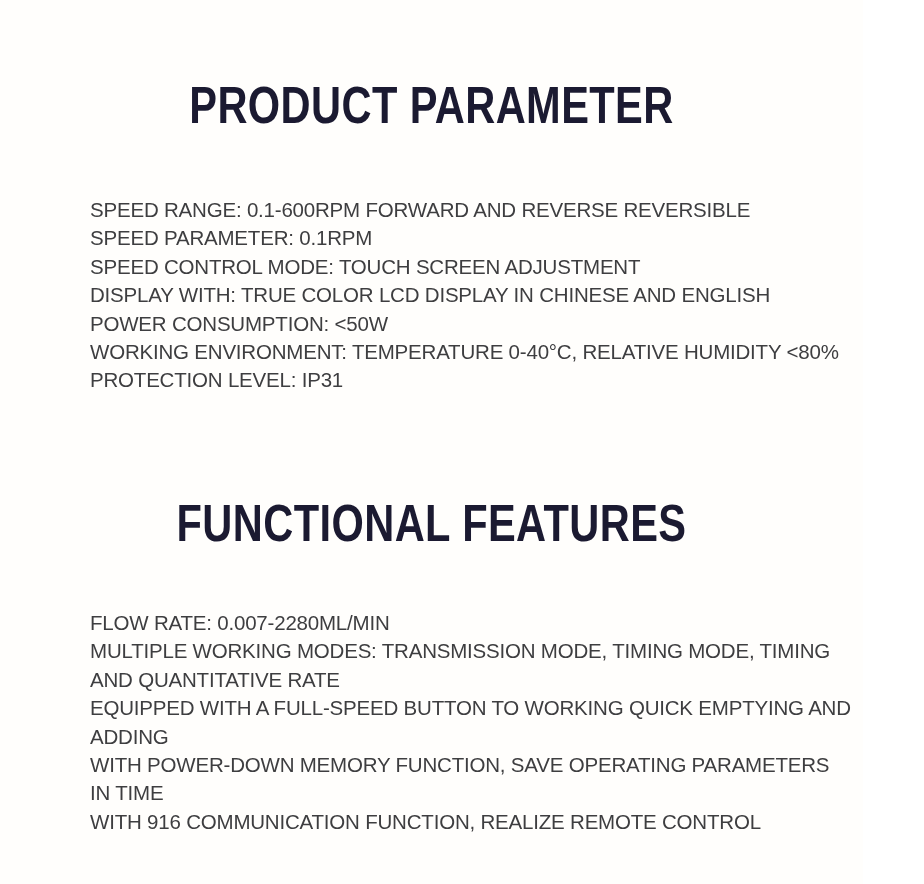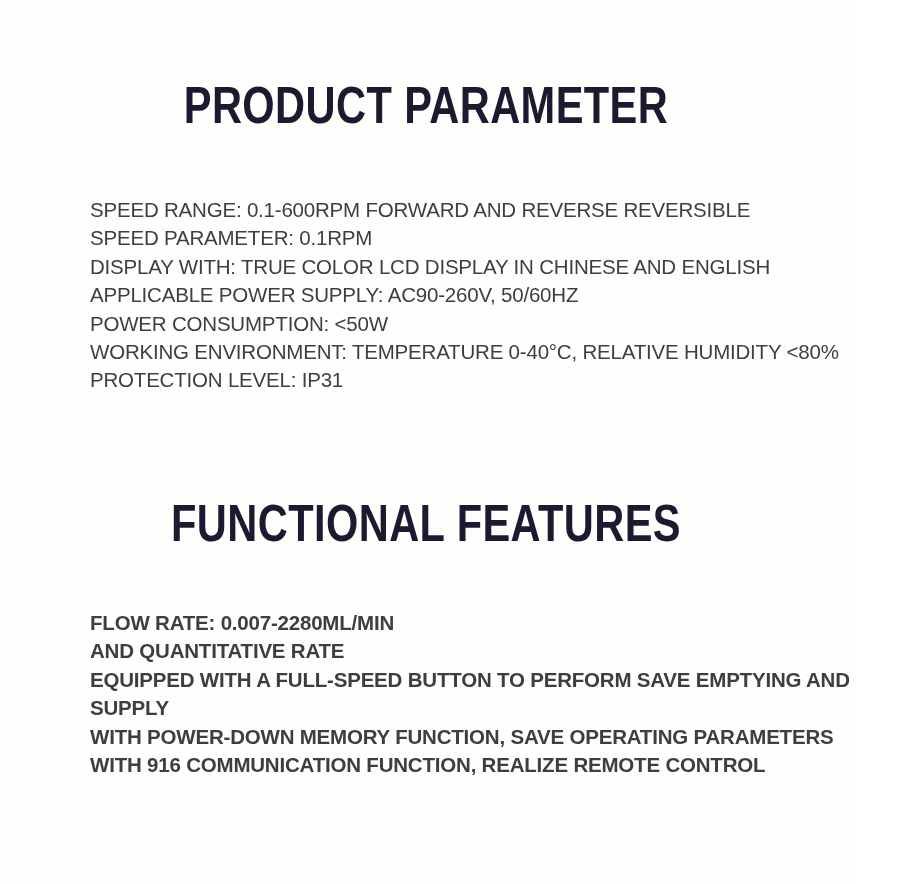--- a/index.html
+++ b/index.html
@@ -7,20 +7,21 @@
     padding: 0;
     background: #ffffff;
   }
   .page {
     position: relative;
     width: 852px;
     height: 884px;
     background: var(--page-bg, #fffefc);
     overflow: hidden;
     font-family: "Liberation Sans", sans-serif;
+    padding-left: 11px;
   }
   .section-title {
     position: absolute;
     left: 0;
     width: 100%;
     margin: 0;
     text-align: center;
     font-family: "Liberation Sans", sans-serif;
     font-weight: bold;
     font-size: 52px;
@@ -35,48 +36,50 @@
     position: absolute;
     left: 90px;
     right: 48px;
     margin: 0;
     font-size: 20.5px;
     line-height: 28.4px;
     letter-spacing: -0.2px;
     color: var(--body-color, #3e3e40);
   }
   .sec-1 .spec-list { top: 196px; }
-  .sec-2 .spec-list { top: 609px; font-weight: bold; }
+  .sec-2 .spec-list { top: 609px; }
   .spec-line {
     white-space: nowrap;
   }
 </style>
 </head>
 <body>
 
 <div class="page">
 
   <section class="sec-1">
     <h1 class="section-title">PRODUCT PARAMETER</h1>
     <div class="spec-list">
         <div class="spec-line">SPEED RANGE: 0.1-600RPM FORWARD AND REVERSE REVERSIBLE</div>
         <div class="spec-line">SPEED PARAMETER: 0.1RPM</div>
+        <div class="spec-line">SPEED CONTROL MODE: TOUCH SCREEN ADJUSTMENT</div>
         <div class="spec-line">DISPLAY WITH: TRUE COLOR LCD DISPLAY IN CHINESE AND ENGLISH</div>
-        <div class="spec-line">APPLICABLE POWER SUPPLY: AC90-260V, 50/60HZ</div>
         <div class="spec-line">POWER CONSUMPTION: &lt;50W</div>
         <div class="spec-line">WORKING ENVIRONMENT: TEMPERATURE 0-40°C, RELATIVE HUMIDITY &lt;80%</div>
         <div class="spec-line">PROTECTION LEVEL: IP31</div>
       </div>
   </section>
 
   <section class="sec-2">
     <h1 class="section-title">FUNCTIONAL FEATURES</h1>
     <div class="spec-list">
         <div class="spec-line">FLOW RATE: 0.007-2280ML/MIN</div>
+        <div class="spec-line">MULTIPLE WORKING MODES: TRANSMISSION MODE, TIMING MODE, TIMING</div>
         <div class="spec-line">AND QUANTITATIVE RATE</div>
-        <div class="spec-line">EQUIPPED WITH A FULL-SPEED BUTTON TO PERFORM SAVE EMPTYING AND</div>
-        <div class="spec-line">SUPPLY</div>
+        <div class="spec-line">EQUIPPED WITH A FULL-SPEED BUTTON TO WORKING QUICK EMPTYING AND</div>
+        <div class="spec-line">ADDING</div>
         <div class="spec-line">WITH POWER-DOWN MEMORY FUNCTION, SAVE OPERATING PARAMETERS</div>
+        <div class="spec-line">IN TIME</div>
         <div class="spec-line">WITH 916 COMMUNICATION FUNCTION, REALIZE REMOTE CONTROL</div>
       </div>
   </section>
 
 </div>
 
 </body></html>

